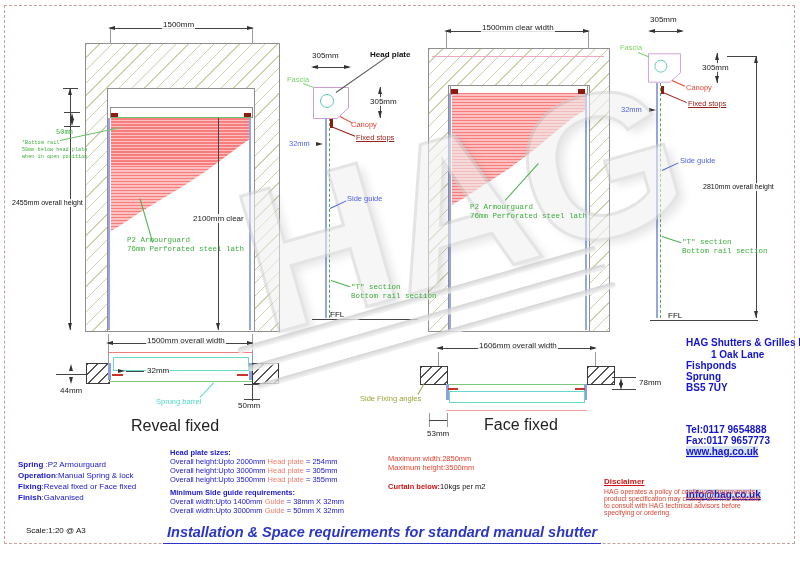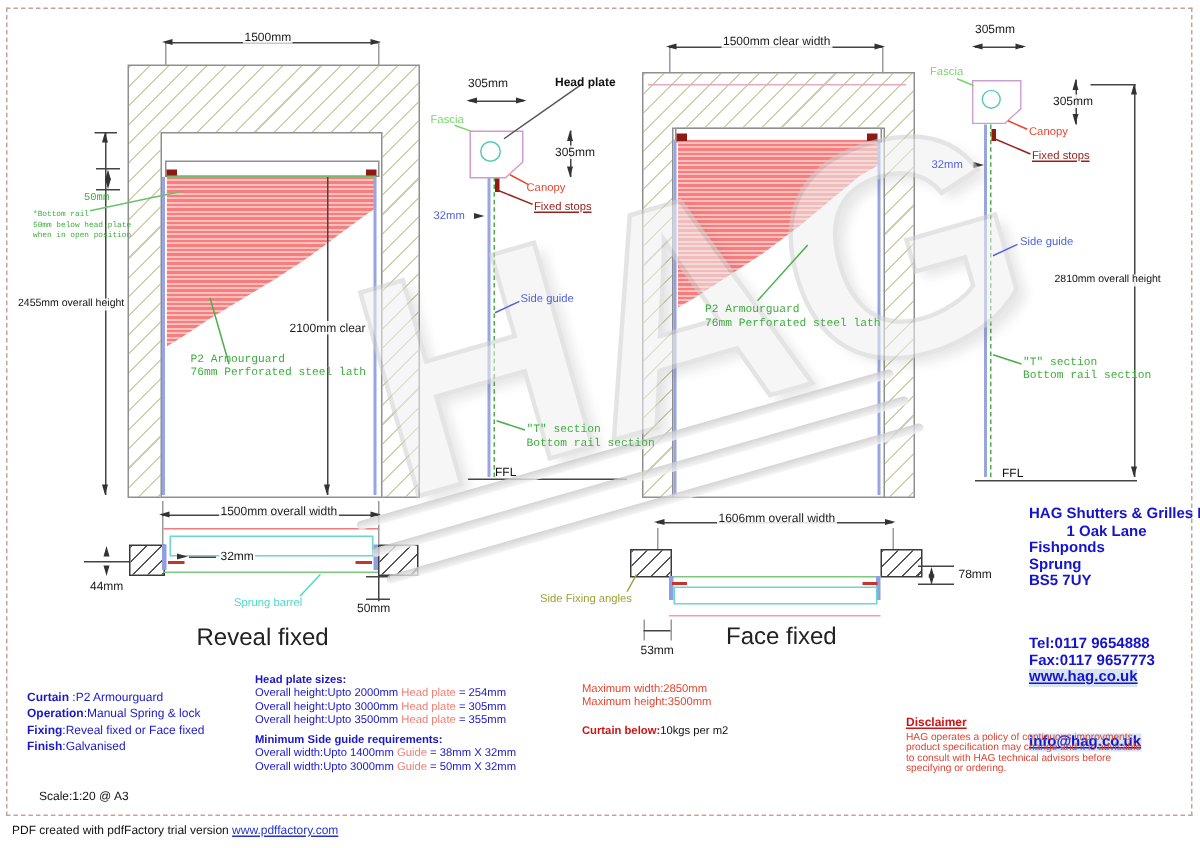--- a/index.html
+++ b/index.html
@@ -260,32 +260,32 @@
   <div class="lbl company" style="left:686px;top:435px;">Fax:0117 9657773</div>
   <div class="lbl company link" style="left:686px;top:446px;">www.hag.co.uk</div>
   <div class="lbl company link" style="left:686px;top:457px;margin-top:32px;">info@hag.co.uk</div>
 
   <div class="lbl" style="left:604px;top:477px;font-size:8px;font-weight:bold;color:#cc1414;text-decoration:underline;">Disclaimer</div>
   <div class="lbl" style="left:604px;top:488px;font-size:6.8px;color:#dd4433;">HAG operates a policy of continuous improvments,</div>
   <div class="lbl" style="left:604px;top:495px;font-size:6.8px;color:#dd4433;">product specification may change and it is advisable</div>
   <div class="lbl" style="left:604px;top:502px;font-size:6.8px;color:#dd4433;">to consult with HAG technical advisors before</div>
   <div class="lbl" style="left:604px;top:509px;font-size:6.8px;color:#dd4433;">specifying or ordering.</div>
 
-  <div class="lbl" style="left:18px;top:460px;font-size:8px;"><span class="blkb">Curtain </span><span class="blk">:P2 Armourguard</span></div>
+  <div class="lbl" style="left:18px;top:460px;font-size:8px;"><span class="blkb">Spring </span><span class="blk">:P2 Armourguard</span></div>
   <div class="lbl" style="left:18px;top:471px;font-size:8px;"><span class="blkb">Operation</span><span class="blk">:Manual Spring &amp; lock</span></div>
   <div class="lbl" style="left:18px;top:482px;font-size:8px;"><span class="blkb">Fixing</span><span class="blk">:Reveal fixed or Face fixed</span></div>
   <div class="lbl" style="left:18px;top:493px;font-size:8px;"><span class="blkb">Finish</span><span class="blk">:Galvanised</span></div>
   <div class="lbl" style="left:26px;top:526px;font-size:8px;">Scale:1:20 @ A3</div>
 
   <div class="lbl blkb" style="left:170px;top:449px;">Head plate sizes:</div>
   <div class="lbl" style="left:170px;top:458px;"><span class="blk">Overall height:Upto 2000mm </span><span class="sal">Head plate</span><span class="blk"> = 254mm</span></div>
   <div class="lbl" style="left:170px;top:467px;"><span class="blk">Overall height:Upto 3000mm </span><span class="sal">Head plate</span><span class="blk"> = 305mm</span></div>
   <div class="lbl" style="left:170px;top:476px;"><span class="blk">Overall height:Upto 3500mm </span><span class="sal">Head plate</span><span class="blk"> = 355mm</span></div>
   <div class="lbl blkb" style="left:170px;top:489px;">Minimum Side guide requirements:</div>
   <div class="lbl" style="left:170px;top:498px;"><span class="blk">Overall width:Upto 1400mm </span><span class="sal">Guide</span><span class="blk"> = 38mm X 32mm</span></div>
   <div class="lbl" style="left:170px;top:507px;"><span class="blk">Overall width:Upto 3000mm </span><span class="sal">Guide</span><span class="blk"> = 50mm X 32mm</span></div>
 
   <div class="lbl red" style="left:388px;top:455px;">Maximum width:2850mm</div>
   <div class="lbl red" style="left:388px;top:464px;">Maximum height:3500mm</div>
   <div class="lbl" style="left:388px;top:483px;"><span style="color:#cc1414;font-weight:bold;">Curtain below:</span><span>10kgs per m2</span></div>
 
-  <div class="lbl" style="left:8px;top:549px;font-size:8px;z-index:7;"><span>PDF created with pdfFactory trial version </span><span style="color:#2233cc;text-decoration:underline;cursor:pointer;">www.pdffactory.com</span></div>
+  <div class="lbl title-it" style="left:163px;top:524px;font-size:14.5px;padding:0 4px 2px 4px;">Installation &amp; Space requirements for standard manual shutter</div>
 </div>
 
 </body></html>

